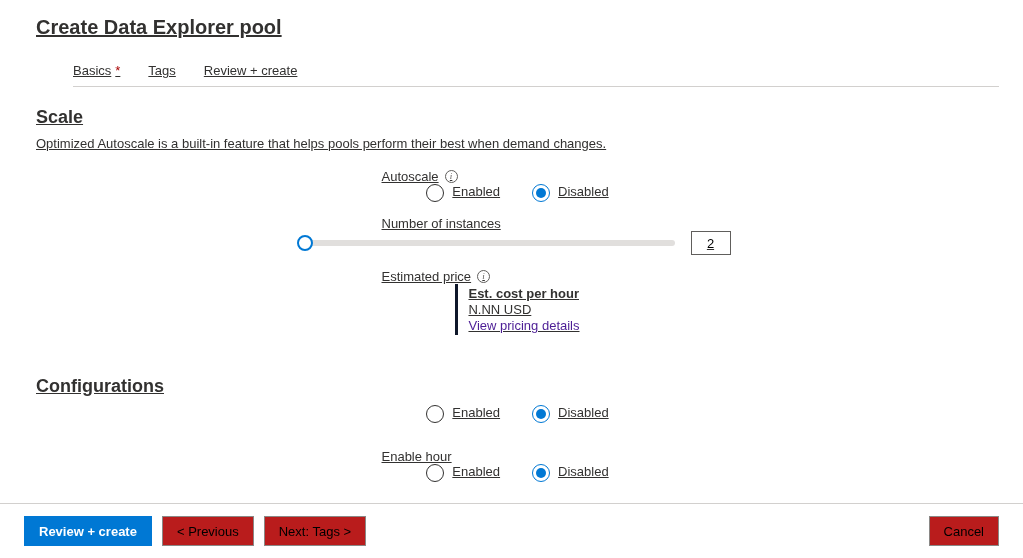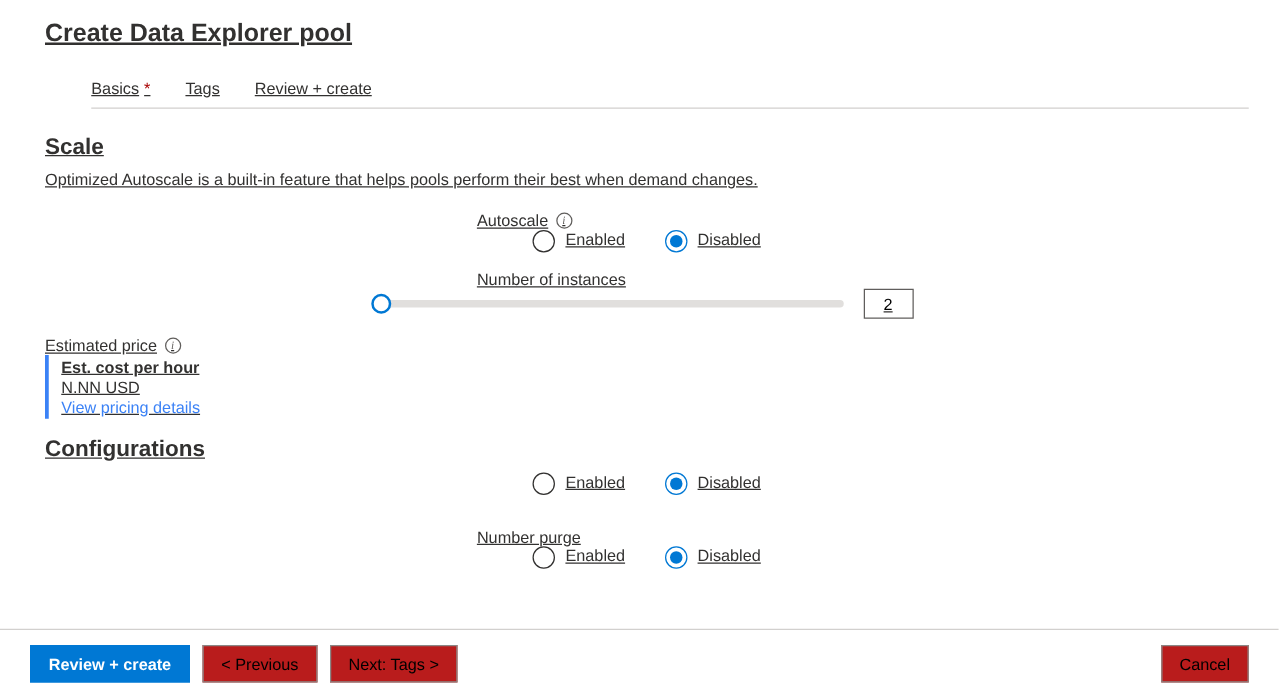--- a/index.html
+++ b/index.html
@@ -52,25 +52,25 @@
   .slider-thumb {
     position: absolute; top: 50%; left: 0; transform: translate(-50%, -50%);
     width: 16px; height: 16px; border: 2px solid #0078d4; border-radius: 50%;
     background: #fff; cursor: pointer;
   }
   .num-input {
     width: 40px; height: 24px; border: 1px solid #605e5c; text-align: center;
     font-family: inherit; font-size: 13px; padding: 0;
   }
   .price-box {
-    border-left: 3px solid #3b82f6; padding: 2px 0 2px 10px;
+    border-left: 3px solid #0f172a; padding: 2px 0 2px 10px;
   }
   .price-title { font-weight: 600; margin-bottom: 1px; }
   .price-val { margin-bottom: 1px; }
-  .link { color: #3b82f6; cursor: pointer; text-decoration: none; }
+  .link { color: #4c1d95; cursor: pointer; text-decoration: none; }
   .footer {
     position: absolute; left: 0; right: 0; bottom: 0;
     border-top: 1px solid #d2d0ce;
     padding: 12px 24px;
     display: flex; align-items: center; gap: 10px;
     background: #fff;
   }
   .btn {
     height: 30px; padding: 0 14px; border: 1px solid #8a8886; background: #b91c1c;
     font-family: inherit; font-size: 13px; cursor: pointer;
@@ -123,21 +123,21 @@
       <span>Number of instances</span>
     </div>
     <div class="slider-wrap">
       <div class="slider-track">
         <div class="slider-thumb"></div>
       </div>
       <input class="num-input" type="text" value="2" style="">
     </div>
   </div>
 
-  <div class="form-row" style="align-items:flex-start; margin-bottom:14px;">
+  <div class="form-row" style="align-items:center; margin-bottom:41px;">
     <div class="form-label">
       <span>Estimated price</span>
       <span class="info-icon">i</span>
     </div>
     <div class="price-box">
       <div class="price-title">Est. cost per hour</div>
       <div class="price-val">N.NN USD</div>
       <a class="link">View pricing details</a>
     </div>
   </div>
@@ -154,21 +154,21 @@
         <span class="radio-circle">
             <span class="radio-dot"></span>
           </span>
         <span>Disabled</span>
       </div>
     </div>
   </div>
 
   <div class="form-row">
     <div class="form-label">
-      <span>Number purge</span>
+      <span>Enable hour</span>
     </div>
     <div class="radio-group">
       <div class="radio">
         <span class="radio-circle"></span>
         <span>Enabled</span>
       </div>
       <div class="radio selected">
         <span class="radio-circle">
             <span class="radio-dot"></span>
           </span>

